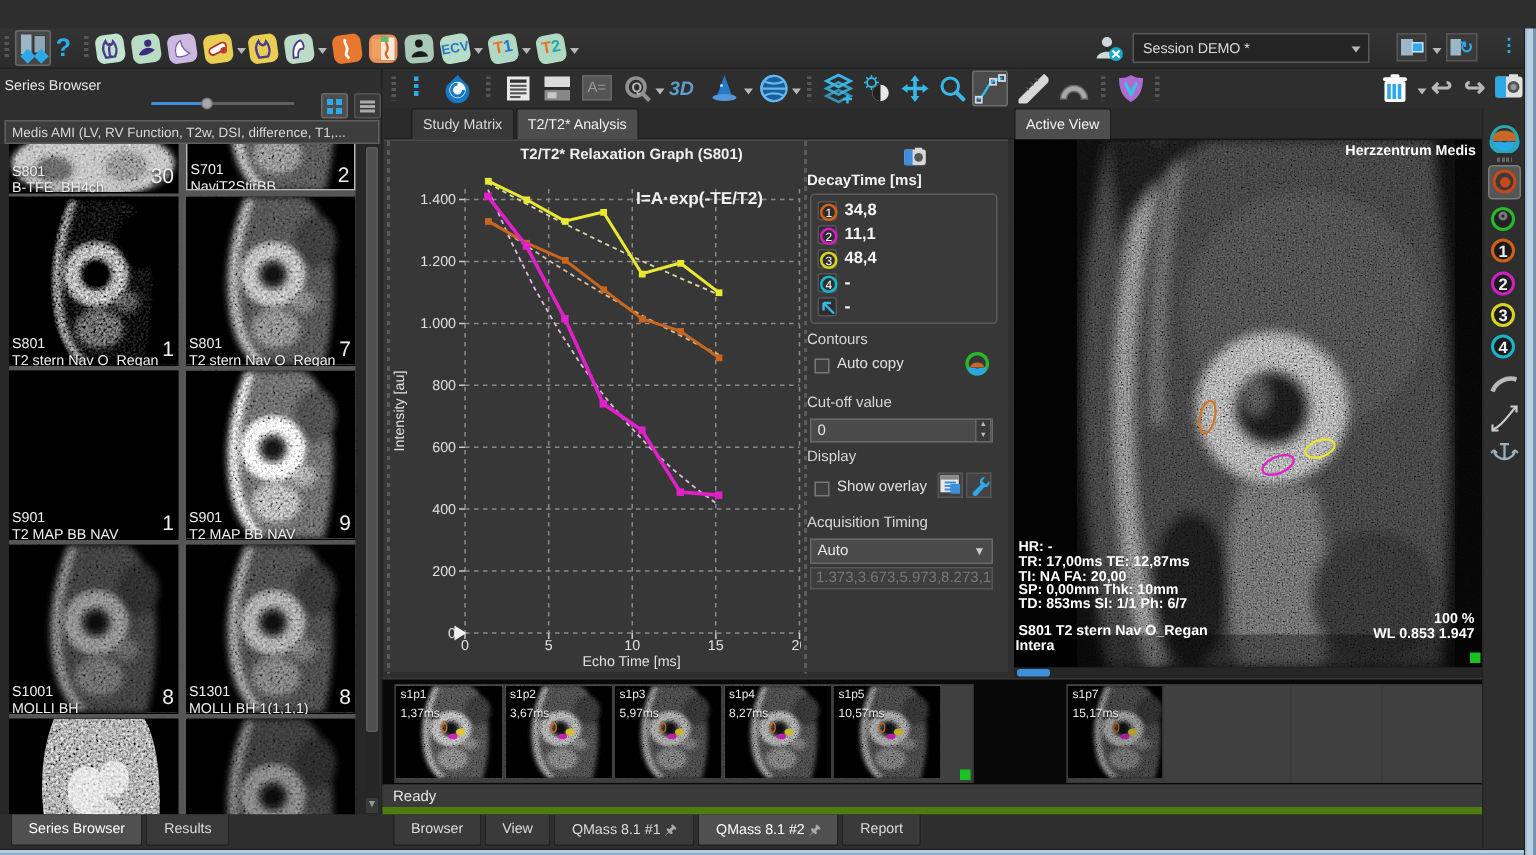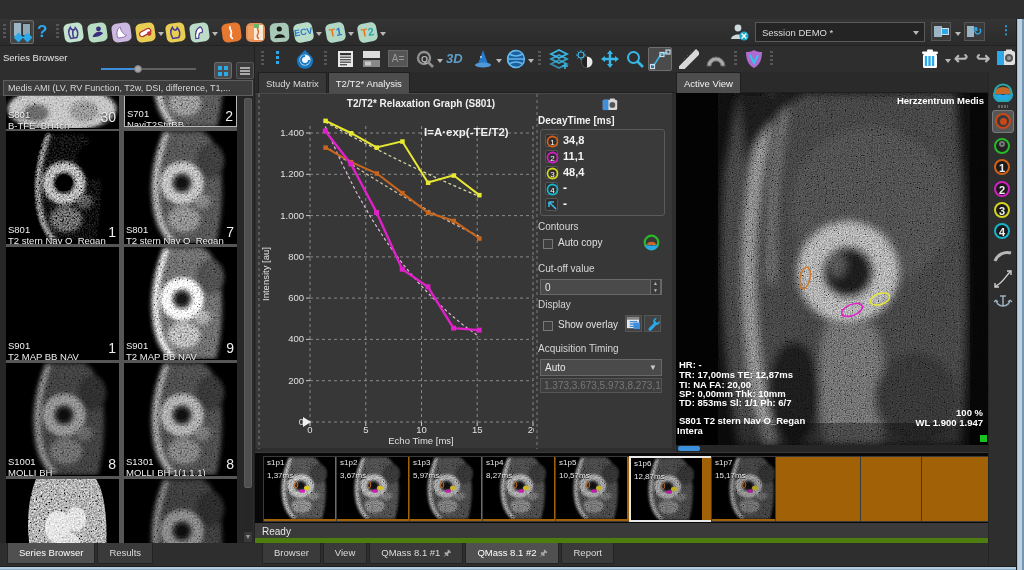--- a/index.html
+++ b/index.html
@@ -27,21 +27,21 @@
 .sbh{background:#4f4f4f;border:1px solid #5c5c5c;border-radius:2px}
 
 .tabbar{background:#2a2a2a;border-bottom:1px solid #1f1f1f}
 .tab{display:inline-block;height:21px;line-height:21px;padding:0 7px;font-size:9.5px;color:#d8d8d8;background:#383838;border:1px solid #1f1f1f;border-bottom:none;border-radius:2px 2px 0 0;margin-right:1px;vertical-align:top}
 .tab.act{background:#4d4d4d;color:#f2f2f2}
 #controls{left:538px;top:93px;width:130px;height:355px;font-size:10px;color:#e0e0e0}
 .ctl-input{background:#4a4a4a;border:1px solid #686868;color:#e8e8e8;font-size:10px}
 .seclab{color:#d6d6d6}
 
 #strip{left:255px;top:452px;width:733px;height:71px;background:#080808;overflow:hidden;border-top:1px solid #3a3a3a}
-.cell{top:3px;width:94px;height:66px;background:#a16207;border:1px solid #3a3a3a}
+.cell{top:3px;width:94px;height:66px;background:#404040;border:1px solid #3a3a3a}
 .clab{position:absolute;left:3px;color:#e8e8e8;font-size:8px;text-shadow:0 1px 1px #000}
 .gsq{position:absolute;width:7px;height:7px;background:#19c421;right:1px;bottom:1px}
 
 #ready{left:255px;top:523px;width:733px;height:20px;background:#3a3a3a;border-bottom:5px solid #4d7c0f;color:#e8e8e8;font-size:10px}
 #btabs{left:255px;top:543px;width:733px;height:23px;background:#2e2e2e}
 #ltabs{left:0;top:543px;width:255px;height:23px;background:#2e2e2e}
 .btab{display:inline-block;height:21px;line-height:20px;padding:0 11px;font-size:9.5px;color:#dcdcdc;background:#3a3a3a;border:1px solid #222;border-top:none;border-radius:0 0 2px 2px;margin-right:2px;vertical-align:top}
 .btab.act{background:#505050;color:#fff}
 
 #sidebar{left:988px;top:72px;width:28px;height:494px;background:#2e2e2e;border-left:1px solid #242424}
@@ -134,21 +134,21 @@
  <div class="abs card" style="left:326px;background:#b0d8c4;font-size:11px;line-height:19px;transform:rotate(-10deg)"><span style="color:#e87820">T</span><span style="color:#2878c8">1</span></div>
  <div class="abs dd" style="left:348px"></div>
  <div class="abs card" style="left:358px;background:#b0d8c4;font-size:11px;line-height:19px;transform:rotate(-10deg)"><span style="color:#e87820">T</span><span style="color:#28a8a8">2</span></div>
  <div class="abs dd" style="left:380px"></div>
  <svg class="abs" style="left:729px;top:4px" width="21" height="19" viewBox="0 0 21 19">
         <circle cx="9" cy="5" r="3.4" fill="#cfd8dd"></circle>
         <path d="M2,16 C3,10 15,10 16,16 Z" fill="#cfd8dd"></path>
         <circle cx="15" cy="13" r="4.6" fill="#18a8c8"></circle>
         <path d="M12.6,10.6 L17.4,15.4 M17.4,10.6 L12.6,15.4" stroke="#fff" stroke-width="1.4"></path>
       </svg>
- <div class="abs" style="left:755px;top:3px;width:170px;height:20px;background:#242424;border:1px solid #5a5a5a;color:#dcdcdc;font-size:9.5px;line-height:19px;padding-left:6px">Session DEMO *<div class="abs dd" style="right:5px;top:8px;left:auto"></div></div>
+ <div class="abs" style="left:755px;top:3px;width:158px;height:20px;background:#242424;border:1px solid #5a5a5a;color:#dcdcdc;font-size:9.5px;line-height:19px;padding-left:6px">Session DEMO *<div class="abs dd" style="right:5px;top:8px;left:auto"></div></div>
  <div class="abs" style="left:931px;top:3px;width:20px;height:19px;background:#3a3a3a;border:1px solid #555">
         <div class="abs" style="left:2px;top:3px;width:8px;height:11px;background:#9db6c6"></div>
         <div class="abs" style="left:9px;top:5px;width:8px;height:7px;background:#2da8e8;border:1px solid #cde"></div>
       </div>
  <div class="abs dd" style="left:955px"></div>
  <div class="abs" style="left:964px;top:3px;width:21px;height:19px;background:#3a3a3a;border:1px solid #555">
         <div class="abs" style="left:2px;top:3px;width:7px;height:11px;background:#9db6c6"></div>
         <span class="abs" style="left:8px;top:2px;color:#2da8e8;font-size:11px;font-weight:bold">↻</span>
       </div>
  <div class="abs" style="left:1000px;top:4px;color:#2da8e8;font-size:12px;font-weight:bold;letter-spacing:0">⋮</div>
@@ -350,21 +350,21 @@
  <div class="abs sb" style="left:243px;top:50px;width:10px;height:447px">
   <div class="abs sbh" style="left:1px;top:2px;width:8px;height:390px"></div>
   <div class="abs" style="left:1px;bottom:1px;width:8px;height:10px;background:#3a3a3a;color:#999;font-size:7px;text-align:center;line-height:10px">▼</div>
  </div>
 </div>
 <div class="abs" id="ltabs">
  <span class="btab act" style="margin-left:7px">Series Browser</span><span class="btab">Results</span>
 </div>
 
 <div class="abs tabbar" style="left:256px;top:72px;width:416px;height:21px">
- <span class="tab" style="margin-left:2px">Study Matrix</span><span class="tab act">T2/T2* Analysis</span>
+ <span class="tab" style="margin-left:18px">Study Matrix</span><span class="tab act">T2/T2* Analysis</span>
 </div>
 <div class="abs tabbar" style="left:672px;top:72px;width:316px;height:21px">
  <span class="tab act" style="margin-left:4px">Active View</span>
 </div>
 
 <div class="abs" style="left:256px;top:93px;width:416px;height:355px;background:#373737;border-top:1px solid #4a4a4a">
  <div class="abs" style="left:20px;top:4px;width:290px;text-align:center;color:#f0f0f0;font-size:10px;font-weight:bold">T2/T2* Relaxation Graph (S801)</div>
  <svg class="abs" style="left:346px;top:4px" width="16" height="13" viewBox="0 0 20 16">
         <rect x="1" y="2" width="18" height="13" rx="2" fill="#d8d8d8"></rect>
         <rect x="1" y="2" width="7" height="13" fill="#3d8edb"></rect>
@@ -528,21 +528,21 @@
  <div class="abs" style="left:0;top:0;width:312px;height:352px;color:#fff;font-size:9.5px;font-weight:bold">
   <div class="abs" style="right:4px;top:2px">Herzzentrum Medis</div>
   <div class="abs" style="left:3px;top:266px">HR: -</div>
   <div class="abs" style="left:3px;top:276px">TR: 17,00ms TE: 12,87ms</div>
   <div class="abs" style="left:3px;top:286px">TI: NA FA: 20,00</div>
   <div class="abs" style="left:3px;top:295px">SP: 0,00mm Thk: 10mm</div>
   <div class="abs" style="left:3px;top:304px">TD: 853ms Sl: 1/1 Ph: 6/7</div>
   <div class="abs" style="left:3px;top:322px">S801 T2 stern Nav O_Regan</div>
   <div class="abs" style="left:1px;top:332px">Intera</div>
   <div class="abs" style="right:5px;top:314px">100 %</div>
-  <div class="abs" style="right:5px;top:324px">WL 1.900 1.947</div>
+  <div class="abs" style="right:5px;top:324px">WL 0.853 1.947</div>
   <div class="abs" style="right:1px;bottom:3px;width:7px;height:7px;background:#19c421"></div>
  </div>
 </div>
 <div class="abs" style="left:676px;top:445px;width:312px;height:7px;background:#262626">
  <div class="abs" style="left:2px;top:1px;width:22px;height:5px;background:#3d8edb;border-radius:2px"></div>
 </div>
 
 <div class="abs" id="sidebar">
  <svg class="abs" style="left:3px;top:10px" width="22" height="20" viewBox="0 0 22 20">
         <path d="M2,12 a9,7 0 0 1 18,0" fill="#c86828"></path>
@@ -609,28 +609,20 @@
           <ellipse cx="43" cy="31" rx="3" ry="2.2" fill="#e0c828"></ellipse>
         </svg><span class="clab" style="top:1px">s1p4</span><span class="clab" style="top:14px">8,27ms</span><span class="gsq"></span></div>
  <div class="abs cell" style="left:300px;"><svg width="71" height="62" style="filter:brightness(0.88)">
           <g transform="scale(0.63,0.555)">
             <use href="#sag"></use>
           </g>
           <ellipse cx="32" cy="28" rx="1.8" ry="3" fill="none" stroke="#c87028" stroke-width="1"></ellipse>
           <ellipse cx="38" cy="34" rx="3" ry="1.8" fill="#d820c0"></ellipse>
           <ellipse cx="43" cy="31" rx="3" ry="2.2" fill="#e0c828"></ellipse>
         </svg><span class="clab" style="top:1px">s1p5</span><span class="clab" style="top:14px">10,57ms</span><span class="gsq"></span></div>
- <div class="abs cell" style="left:374px; border:2px solid #e8e8e8;"><svg width="71" height="62" style="filter:brightness(0.85)">
-          <g transform="scale(0.63,0.555)">
-            <use href="#sag"></use>
-          </g>
-          <ellipse cx="32" cy="28" rx="1.8" ry="3" fill="none" stroke="#c87028" stroke-width="1"></ellipse>
-          <ellipse cx="38" cy="34" rx="3" ry="1.8" fill="#d820c0"></ellipse>
-          <ellipse cx="43" cy="31" rx="3" ry="2.2" fill="#e0c828"></ellipse>
-        </svg><span class="clab" style="top:1px">s1p6</span><span class="clab" style="top:14px">12,87ms</span><span class="gsq"></span></div>
  <div class="abs cell" style="left:456px;"><svg width="71" height="62" style="filter:brightness(0.8)">
           <g transform="scale(0.63,0.555)">
             <use href="#sag"></use>
           </g>
           <ellipse cx="32" cy="28" rx="1.8" ry="3" fill="none" stroke="#c87028" stroke-width="1"></ellipse>
           <ellipse cx="38" cy="34" rx="3" ry="1.8" fill="#d820c0"></ellipse>
           <ellipse cx="43" cy="31" rx="3" ry="2.2" fill="#e0c828"></ellipse>
         </svg><span class="clab" style="top:1px">s1p7</span><span class="clab" style="top:14px">15,17ms</span><span class="gsq"></span></div>
  <div class="abs cell" style="left:520px"></div>
  <div class="abs cell" style="left:605px"></div>

